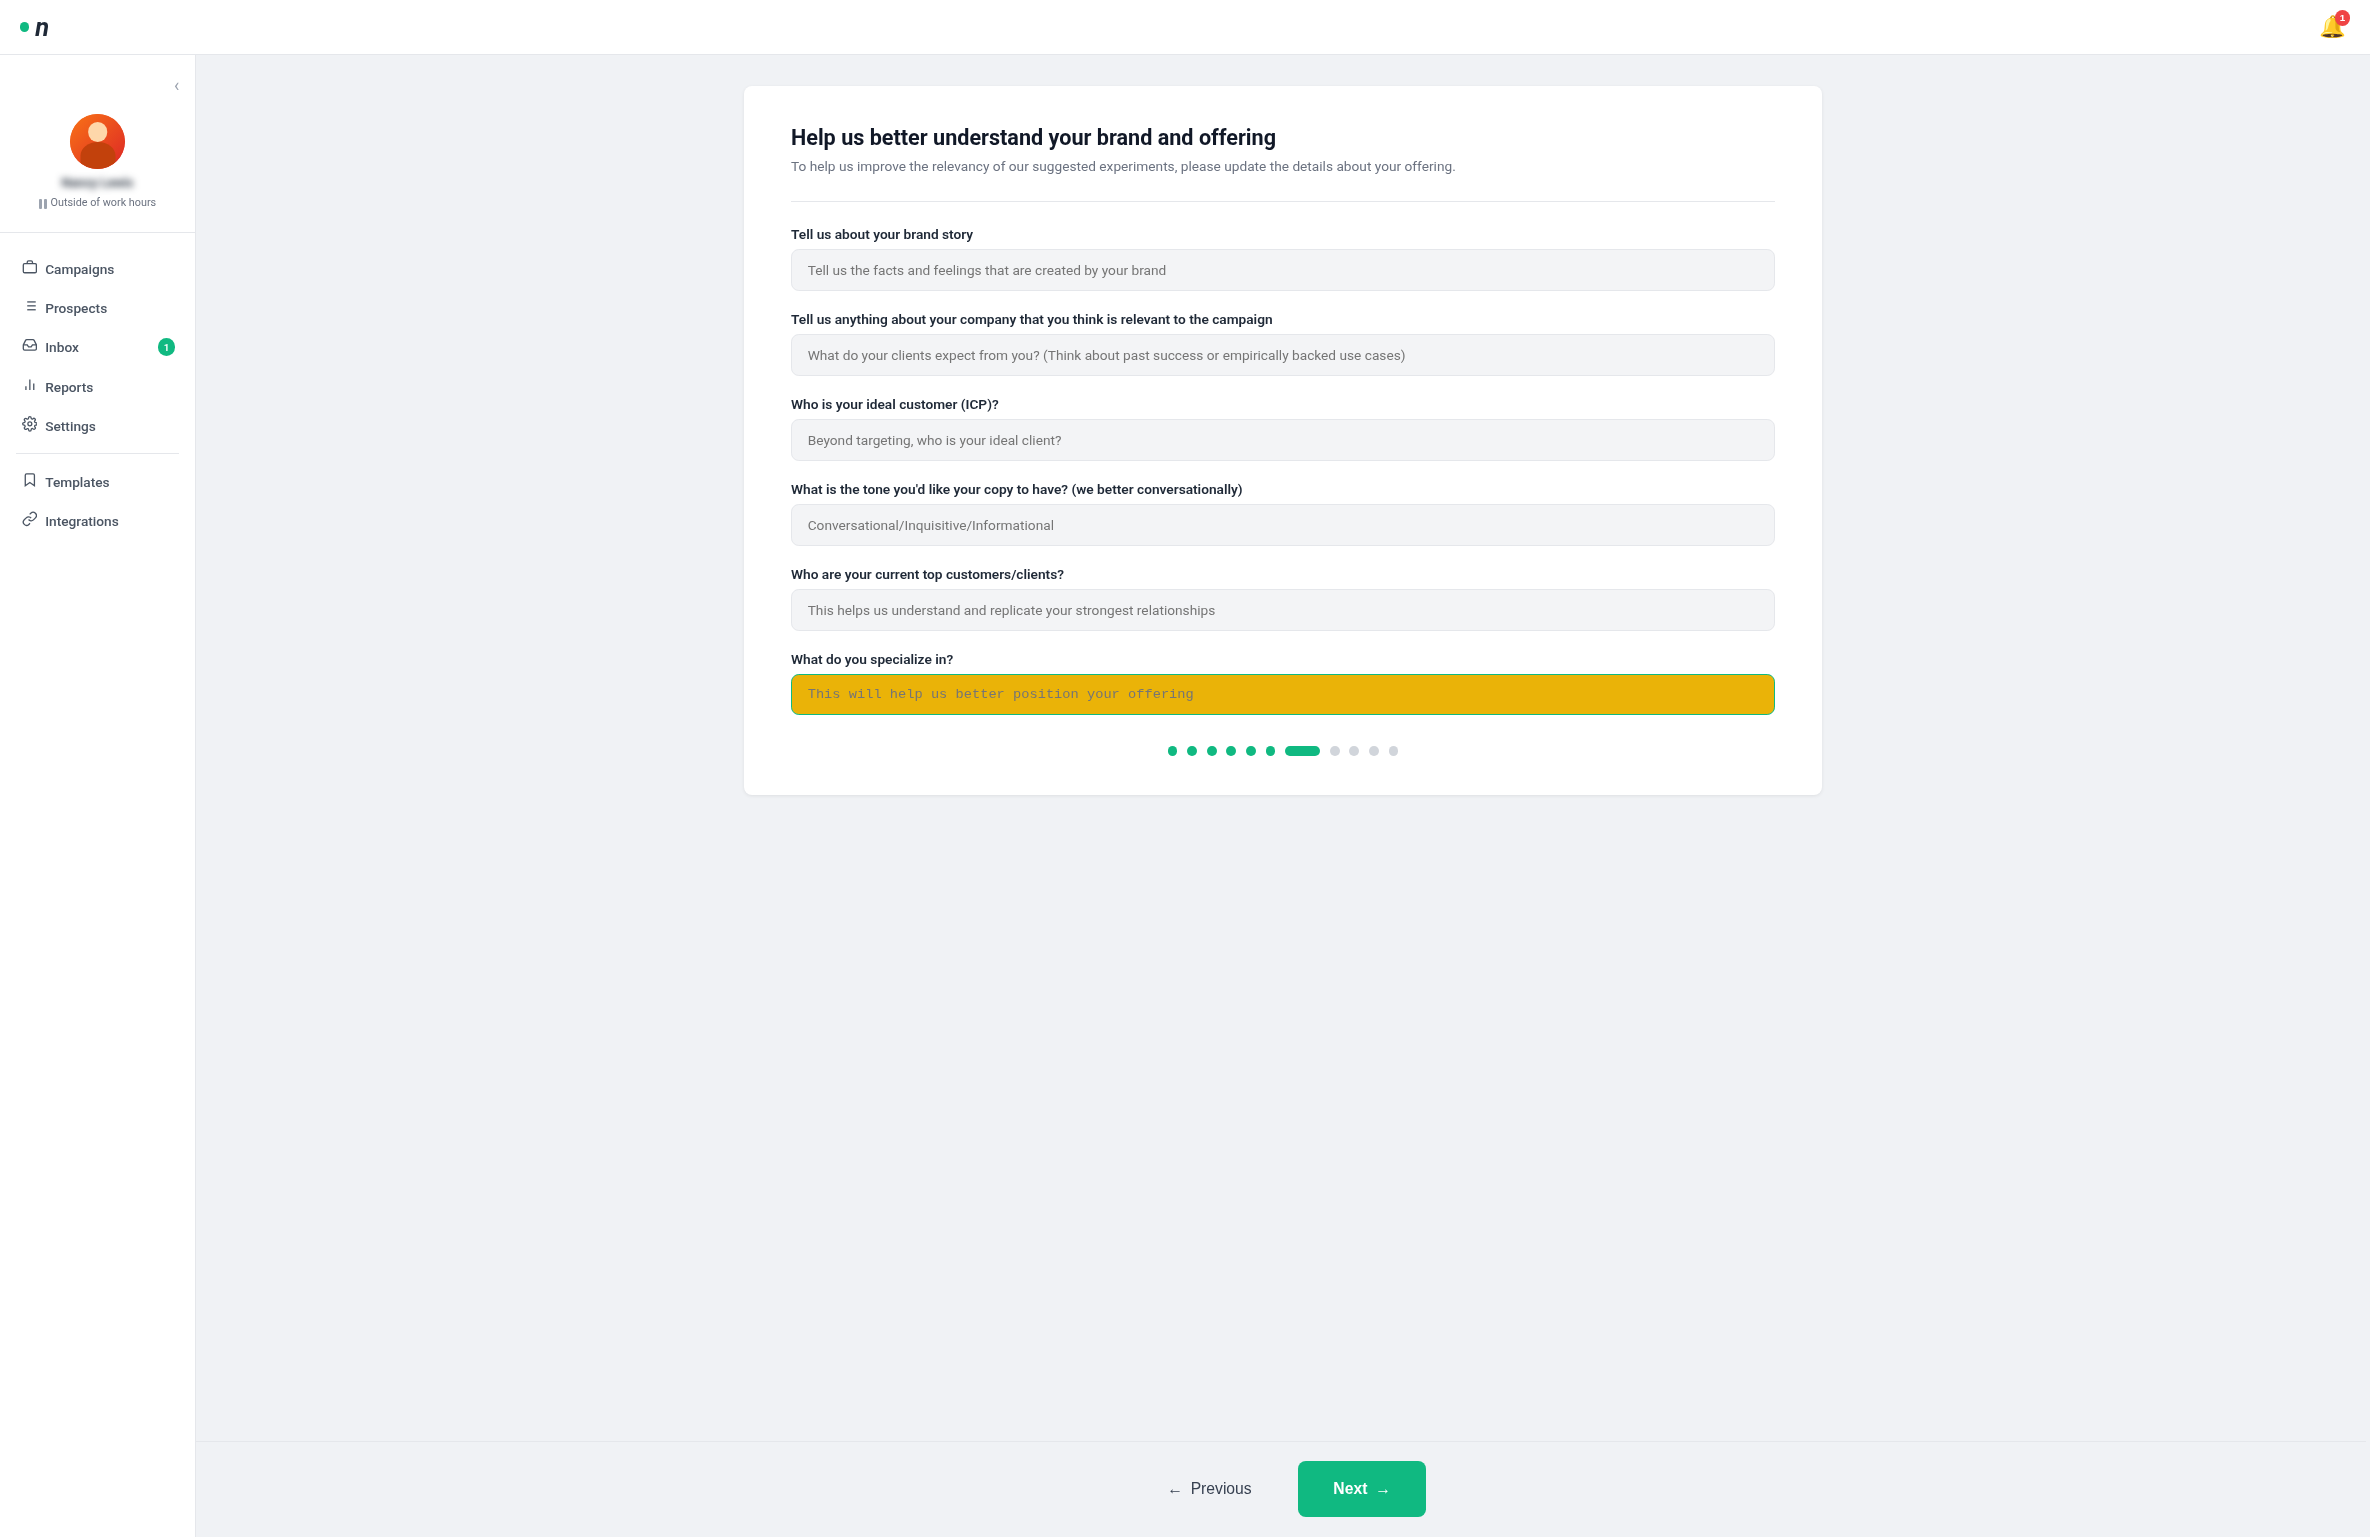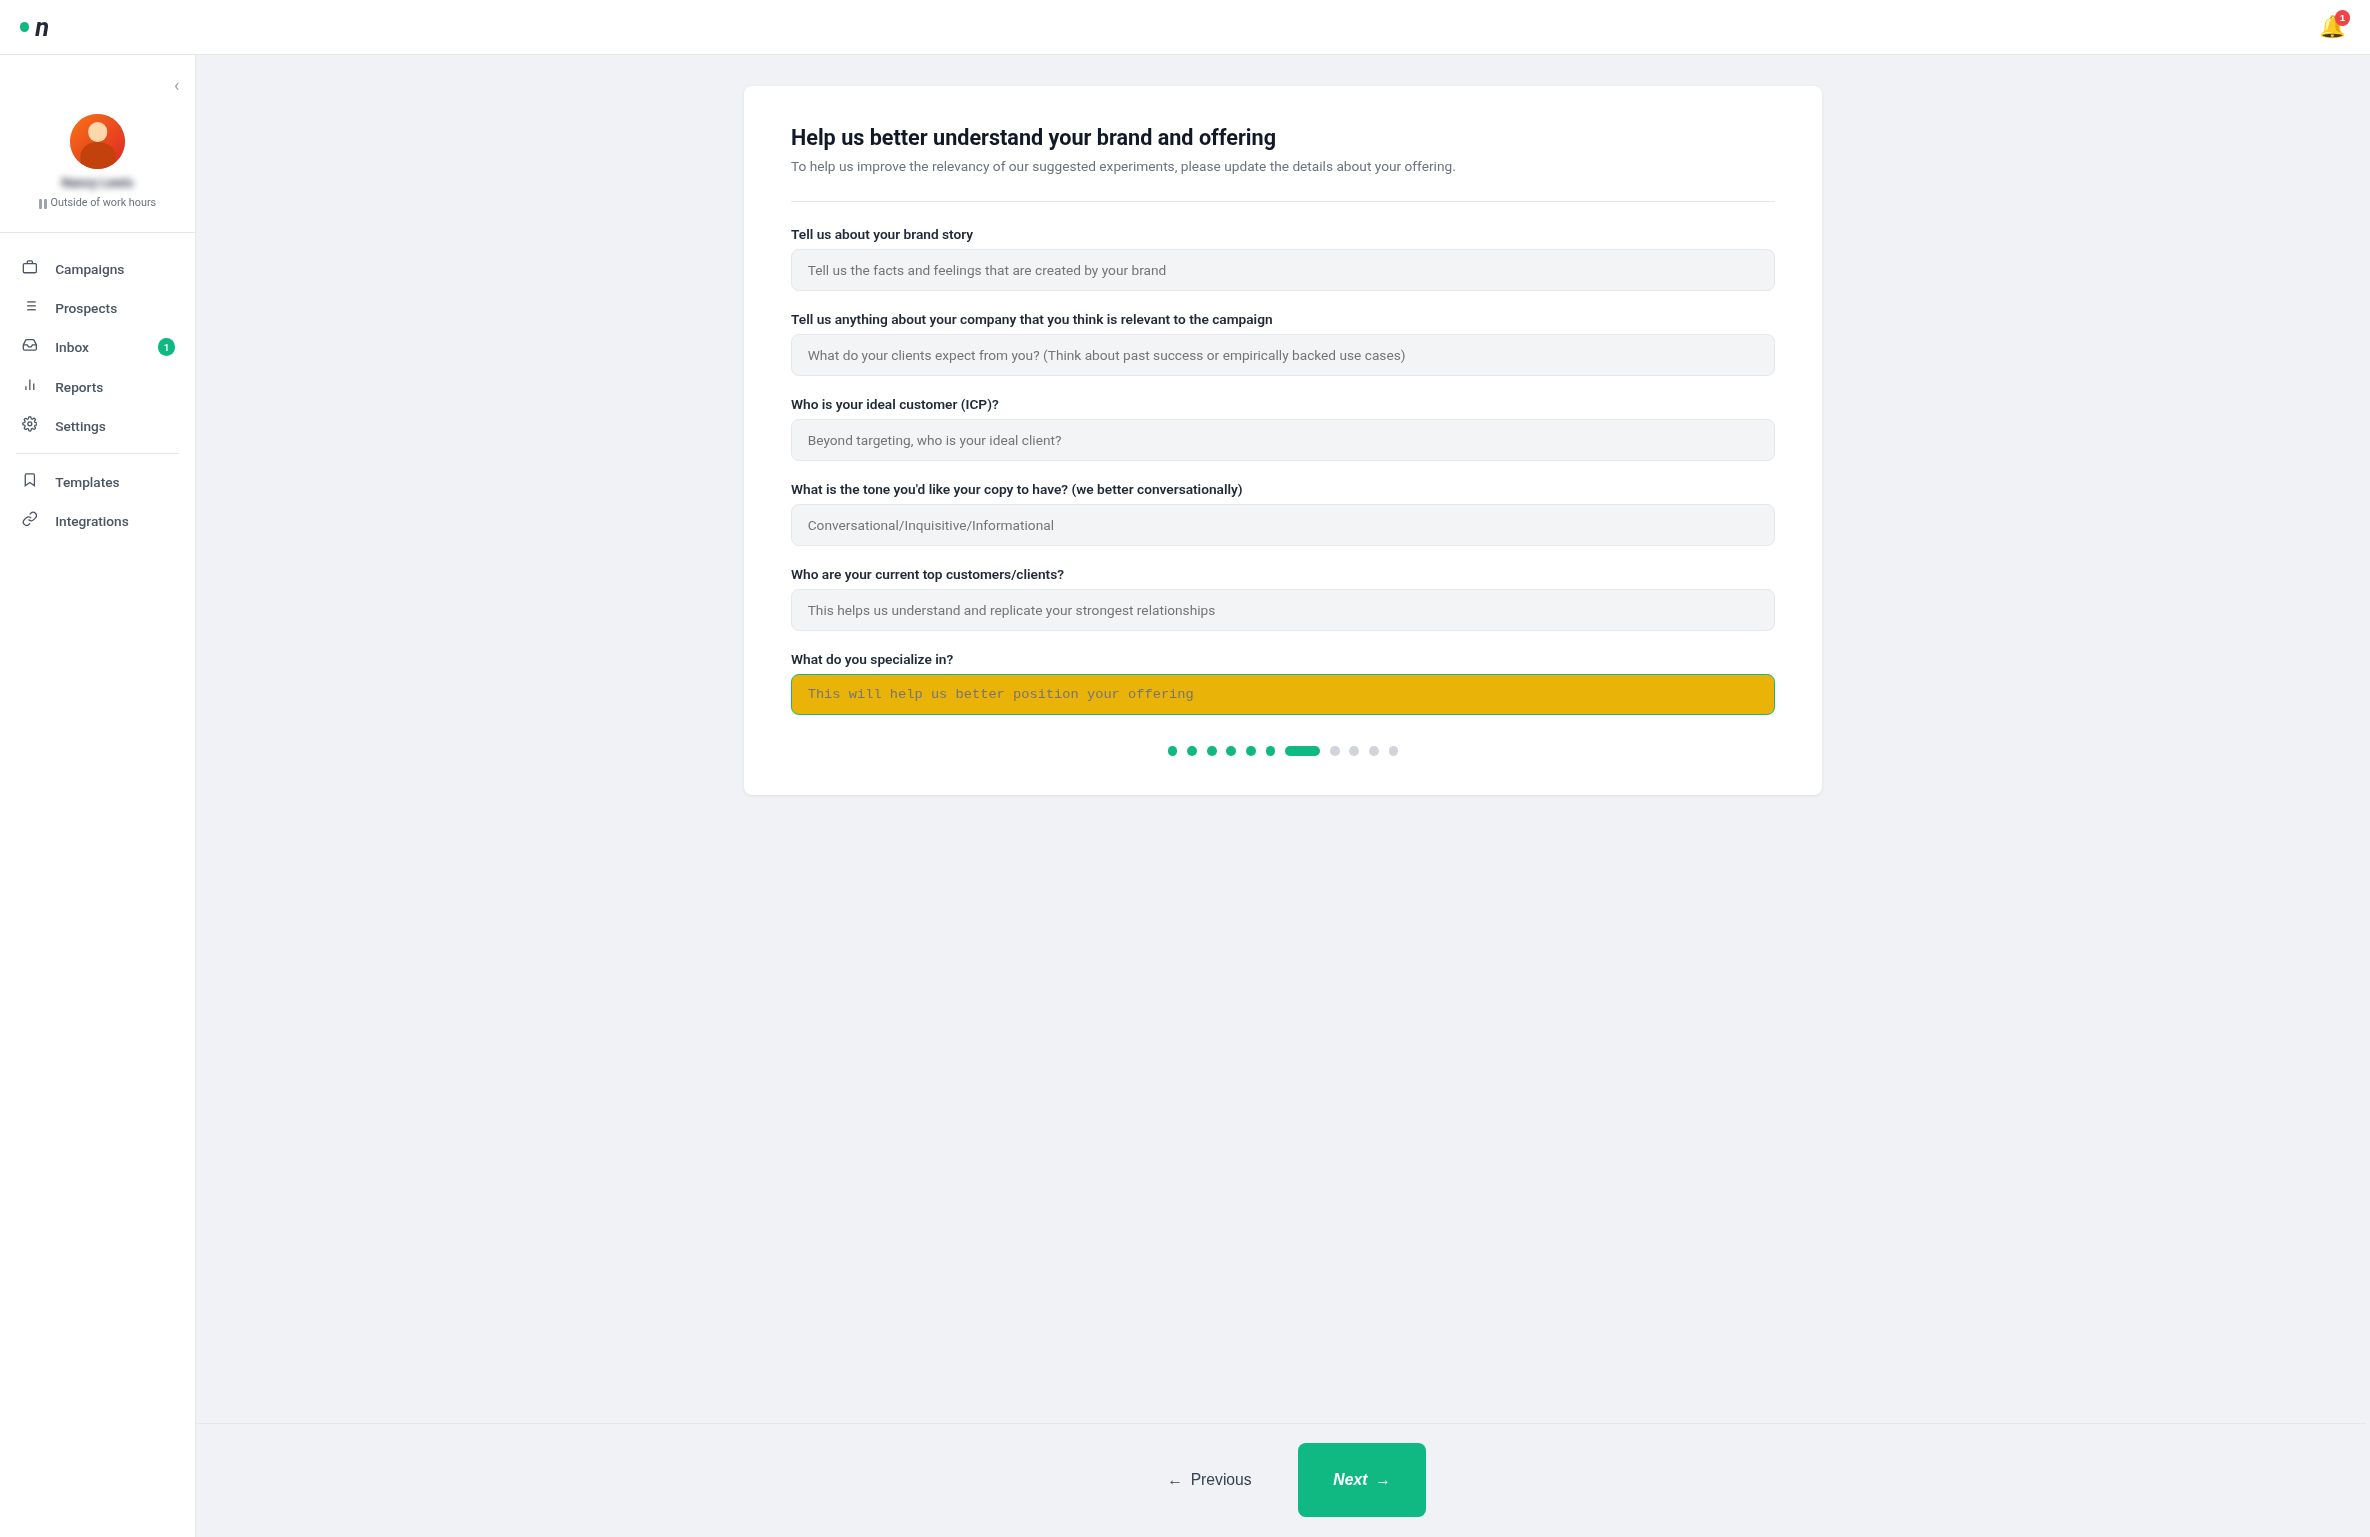--- a/index.html
+++ b/index.html
@@ -183,21 +183,21 @@
       background: #e5e7eb;
       margin: 7.8px 0;
     }
     .sidebar-nav {
       flex: 1;
       padding: 7.8px 0;
     }
     .nav-item {
       display: flex;
       align-items: center;
-      gap: 16px;
+      gap: 6px;
       padding: 9.8px 19.6px;
       cursor: pointer;
       color: #4b5563;
       font-size: 13.7px;
       font-weight: 500;
       text-decoration: none;
       position: relative;
       transition: background 0.15s;
     }
     .nav-icon {
@@ -341,30 +341,29 @@
       font-weight: 500;
       color: #374151;
       cursor: pointer;
       border-radius: 7.8px;
       transition: background 0.15s;
     }
     .btn-next {
       display: flex;
       align-items: flex-start;
       gap: 7.8px;
-      padding: 28px 35px;
+      padding: 19px 35px;
       border: none;
       background: #10b981;
       color: white;
       font-size: 15.7px;
       font-weight: 600;
       cursor: pointer;
       border-radius: 7.8px;
       transition: background 0.15s;
-      font-style: italic;
     }
 
     .arrow-left::before { content: '←'; }
     .arrow-right::before { content: '→'; }
   </style>
 </head>
 <body>
 
 <header class="top-header">
   <div class="logo-area">

